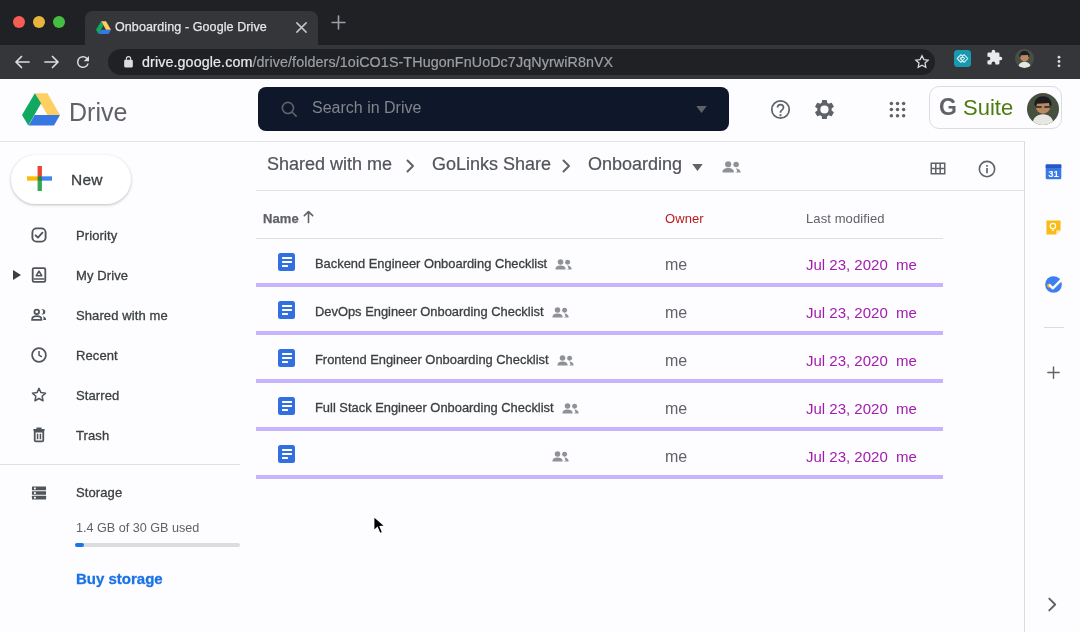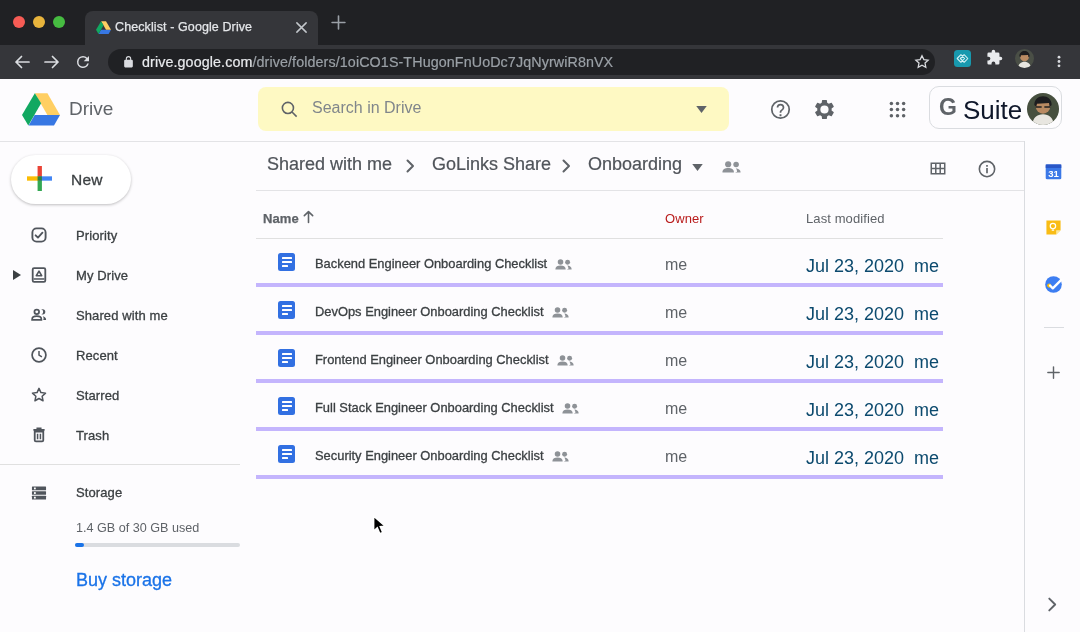--- a/index.html
+++ b/index.html
@@ -12,68 +12,68 @@
 .light { position:absolute; top:16px; width:12px; height:12px; border-radius:50%; }
 #tab { position:absolute; left:85px; top:11px; width:233px; height:34px; background:#35363a; border-radius:8px 8px 0 0; }
 #tab .title { position:absolute; left:30px; top:9px; font-size:12.5px; color:#e4e6e9; letter-spacing:.1px; white-space:nowrap; -webkit-text-stroke:.25px #e4e6e9; }
 #toolbar { position:absolute; left:0; top:45px; width:1080px; height:34px; background:#35363a; }
 #urlbar { position:absolute; left:108px; top:4px; width:827px; height:26px; background:#202124; border-radius:13px; }
 #urltext { position:absolute; left:34px; top:5px; font-size:14.3px; letter-spacing:.1px; color:#e8eaed; white-space:nowrap; -webkit-text-stroke:.2px; }
 #urltext .path { color:#9aa0a6; }
 
 
 #driveheader { position:absolute; left:0; top:79px; width:1080px; height:63px; background:#fdfcfe; border-bottom:1px solid #e3e3e6; }
-#drivename { position:absolute; left:69px; top:19px; font-size:19px; color:#5f6368; }
-#searchbox { position:absolute; left:258px; top:8px; width:471px; height:44px; background:#fef9c3; border-radius:8px; }
+#drivename { position:absolute; left:69px; top:19px; font-size:25px; color:#5f6368; }
+#searchbox { position:absolute; left:258px; top:8px; width:471px; height:44px; background:#0f172a; border-radius:8px; }
 #searchbox .ph { position:absolute; left:54px; top:12px; font-size:16px; color:#80868b; }
 #gsuite { position:absolute; left:929px; top:7px; width:133px; height:43px; border:1px solid #dadce0; border-radius:10px; background:#fdfcfe; }
 #gsuite .g { position:absolute; left:9px; top:7px; font-size:23px; font-weight:700; color:#5f6368; }
-#gsuite .s { position:absolute; left:33px; top:8px; font-size:26px; color:#0f172a; }
+#gsuite .s { position:absolute; left:33px; top:8px; font-size:22px; color:#4d7c0f; }
 
 
 #newbtn { position:absolute; left:11px; top:155px; width:120px; height:49px; background:#fff; border-radius:25px; box-shadow:0 1px 3px rgba(0,0,0,.25); }
 #newbtn .t { position:absolute; left:60px; top:16px; font-size:15.5px; color:#3c4043; font-weight:500; letter-spacing:.2px; -webkit-text-stroke:.3px #3c4043; }
 .navitem { position:absolute; left:76px; font-size:13px; color:#3c4043; font-weight:500; letter-spacing:.1px; -webkit-text-stroke:.3px #3c4043; }
 .navicon { position:absolute; left:30px; width:18px; height:18px; }
 #sidedivider { position:absolute; left:0px; top:464px; width:240px; height:1px; background:#e0e0e0; }
 #storagetext { position:absolute; left:76px; top:521px; font-size:12.6px; color:#5f6368; }
 #storagebar { position:absolute; left:75px; top:543px; width:165px; height:4px; background:#dadce0; border-radius:2px; }
 #storagebar .fill { position:absolute; left:0; top:0; width:9px; height:4px; background:#1a73e8; border-radius:2px; }
-#buystorage { position:absolute; left:76px; top:570px; font-size:18px; color:#1a73e8; font-weight:400; -webkit-text-stroke:.3px #1a73e8; }
+#buystorage { position:absolute; left:76px; top:570px; font-size:15px; color:#1a73e8; font-weight:700; -webkit-text-stroke:.3px #1a73e8; }
 
 
 #crumbbar { position:absolute; left:256px; top:142px; width:768px; height:49px; border-bottom:1px solid #e3e3e6; background:#fdfcfe; }
 .crumb { font-size:18px; color:#50545a; -webkit-text-stroke:.2px #50545a; }
 #listhead { position:absolute; left:256px; top:191px; width:687px; height:48px; border-bottom:1px solid #e0e0e0; }
 .colname { position:absolute; font-size:13px; color:#5f6368; font-weight:700; letter-spacing:.1px; }
 .row { position:absolute; left:256px; width:687px; height:48px; border-bottom:4px solid #c4b5fd; }
 .row .fname { position:absolute; left:59px; top:17px; font-size:12.9px; color:#3c4043; font-weight:500; letter-spacing:0; -webkit-text-stroke:.3px #3c4043; }
 .row .owner { position:absolute; left:409px; top:17px; font-size:16px; color:#5f6368; }
-.row .mod { position:absolute; left:550px; top:17px; font-size:18px; color:#0c4a6e; }
+.row .mod { position:absolute; left:550px; top:17px; font-size:15px; color:#a21caf; }
 .docicon { position:absolute; left:22px; top:14px; width:17px; height:18px; background:#3270e2; border-radius:2.5px; }
 .docicon i { position:absolute; left:3.5px; height:2px; background:#fff; border-radius:.5px; }
 
 
 #rightrail { position:absolute; left:1024px; top:141px; width:56px; height:491px; border-left:1px solid #dadce0; background:#fdfcfe;text-align:right; }
 </style>
 </head>
 <body>
 <div id="stage">
 
   <div id="tabbar">
     <span class="light" style="left:13px; background:#f75c55;"></span>
     <span class="light" style="left:33px; background:#e8b43c;"></span>
     <span class="light" style="left:53px; background:#46bc41;"></span>
     <div id="tab">
       <svg class="abs" style="left:11px;top:10px" width="15" height="13" viewBox="0 0 139 120">
         <path fill="#3777e3" d="M24.2 120l21.95-38H139l-21.95 38z"></path>
         <path fill="#ffcf63" d="M92.95 82H139L92.95 2.2H46.9z"></path>
         <path fill="#11a861" d="M0 82l23.05 38 46.9-80.8L46.9 2.2z"></path>
       </svg>
-      <span class="title">Checklist - Google Drive</span>
+      <span class="title">Onboarding - Google Drive</span>
       <svg class="abs" style="right:10px;top:10px" width="13" height="13" viewBox="0 0 14 14">
           <path d="M2 2l10 10M12 2L2 12" stroke="#c3c7cb" stroke-width="1.6" stroke-linecap="round"></path>
         </svg>
     </div>
     <svg class="abs" style="left:331px;top:15px" width="15" height="15" viewBox="0 0 14 14">
         <path d="M7 1v12M1 7h12" stroke="#9aa0a6" stroke-width="1.5" stroke-linecap="round"></path>
       </svg>
   </div>
 
   <div id="toolbar">
@@ -370,21 +370,20 @@
     <span class="owner">me</span>
     <span class="mod">Jul 23, 2020&nbsp;&nbsp;me</span>
   </div>
 
   <div class="row" style="top:431px">
     <div class="docicon">
         <i style="top:3.6px;width:10px"></i>
         <i style="top:7.6px;width:10px"></i>
         <i style="top:11.6px;width:6px"></i>
       </div>
-    <span class="fname">Security Engineer Onboarding Checklist</span>
     <svg class="abs peeps" style="left:296px;top:20px" width="17" height="11" viewBox="0 0 24 15">
         <g fill="#8e9297">
           <circle cx="7.8" cy="4" r="3.9"></circle>
           <circle cx="17.8" cy="4.4" r="3.5"></circle>
           <path d="M.6 14.6v-1c0-3 3.3-4.7 7.2-4.7s7.2 1.7 7.2 4.7v1z"></path>
           <path d="M16.5 14.6h6.9v-1c0-2.6-2.9-4.2-6-4.6 1 1.2 1.6 2.7 1.6 4.6z"></path>
         </g>
       </svg>
     <span class="owner">me</span>
     <span class="mod">Jul 23, 2020&nbsp;&nbsp;me</span>

